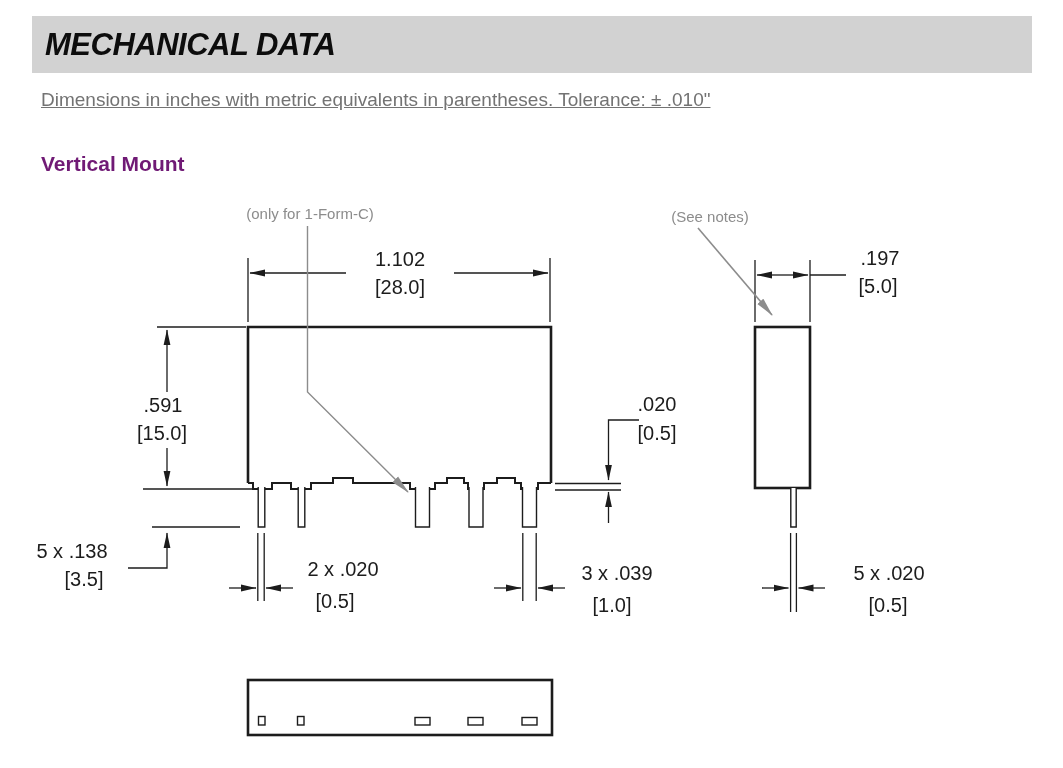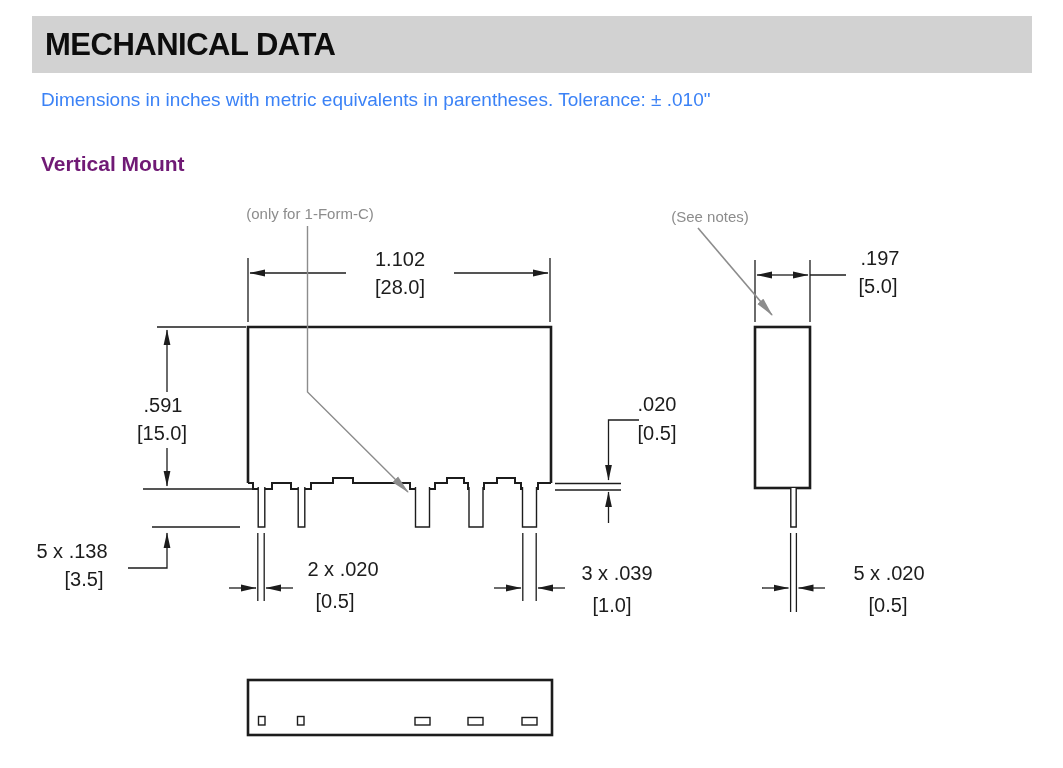--- a/index.html
+++ b/index.html
@@ -3,29 +3,29 @@
 <meta charset="utf-8">
 <style>
   html,body{margin:0;padding:0;}
   body{
     width:1063px;height:768px;position:relative;
     background:#ffffff;overflow:hidden;
     font-family:"Liberation Sans", sans-serif;
   }
   .header-bar{
     position:absolute;left:32px;top:16px;width:1000px;height:57px;
-    background:#d2d2d2;display:flex;align-items:center;
+    background:#d2d2d2;display:flex;align-items:center;font-style:italic;
   }
   .page-title{
     font-size:31px;font-weight:700;color:#0d0d0d;
     padding-left:13px;letter-spacing:-0.5px;margin:0;
   }
   .intro-text{
     position:absolute;left:41px;top:89px;margin:0;
-    font-size:19px;color:#3b82f6;
+    font-size:19px;color:#737373;text-decoration:underline;
   }
   .section-title{
     position:absolute;left:41px;top:152px;margin:0;
     font-size:21px;font-weight:700;color:#701a75;
   }
   svg{position:absolute;left:0;top:0;}
   .dim{font-size:20px;fill:#1c1c1c;}
   .note{font-size:15px;fill:#8c8c8c;}
   text{font-family:"Liberation Sans", sans-serif;}
 </style>

